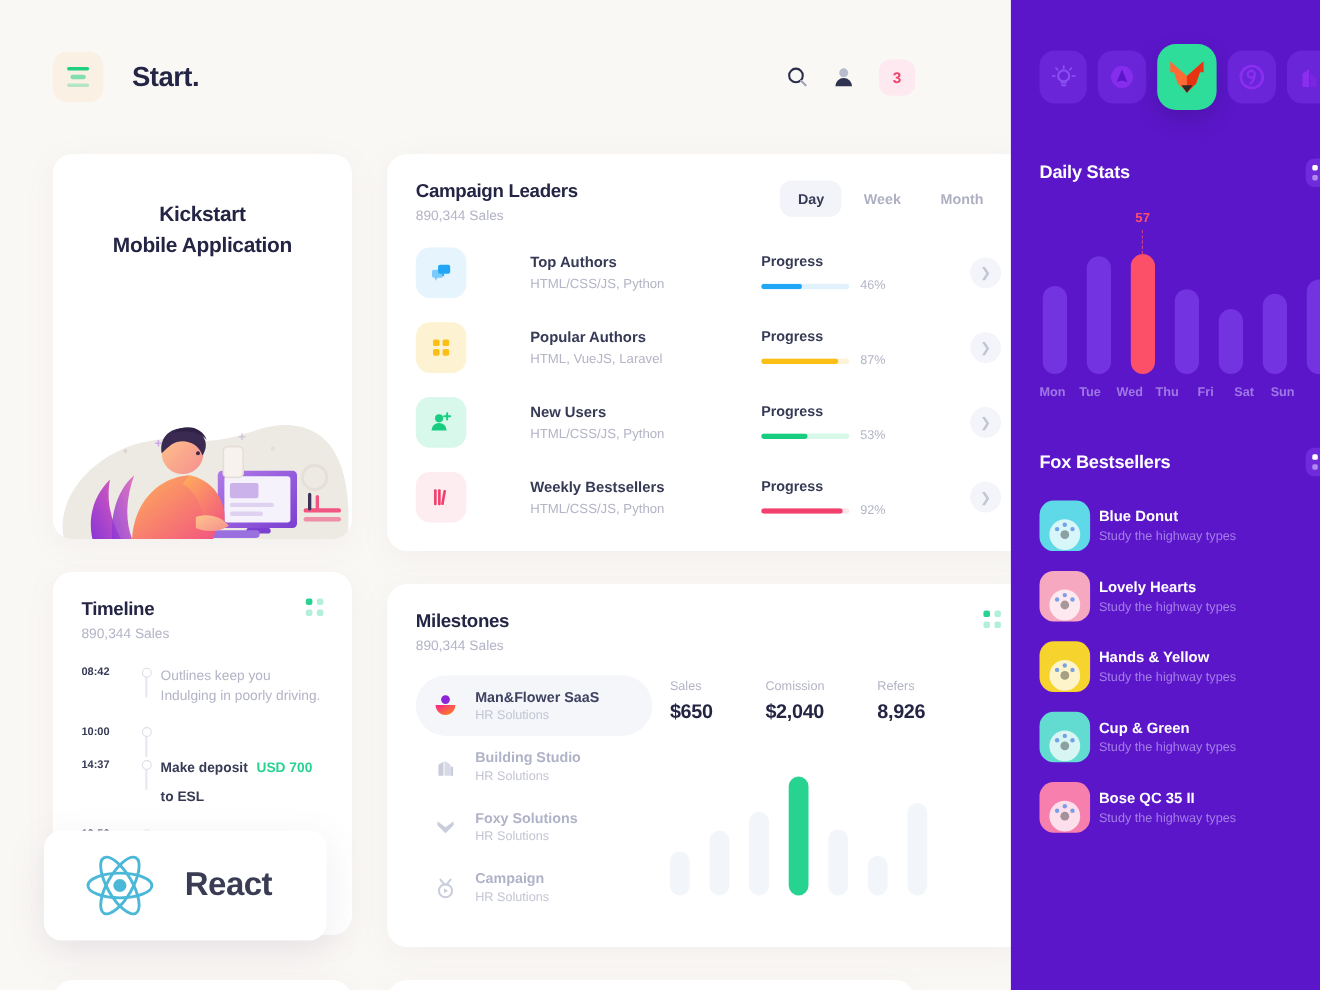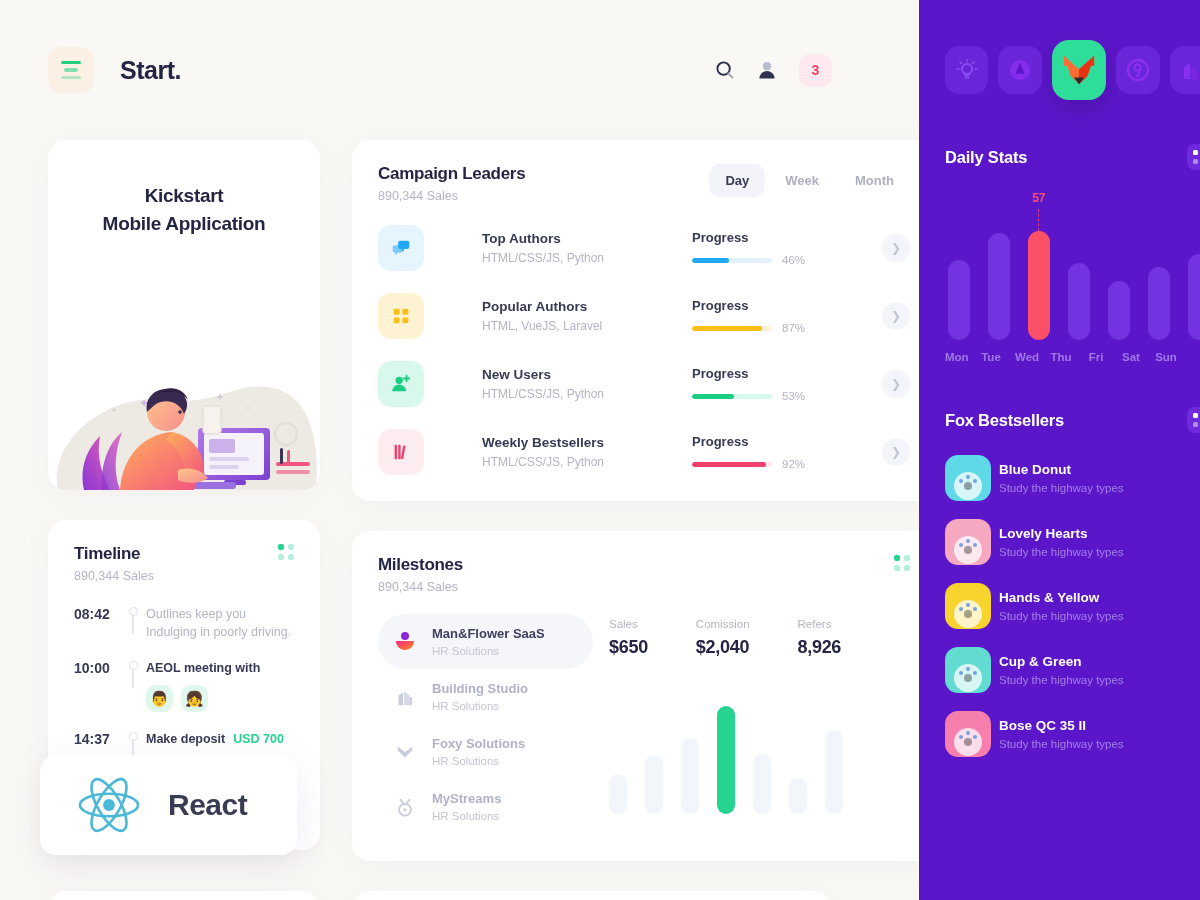--- a/index.html
+++ b/index.html
@@ -108,21 +108,21 @@
 
   
   .tl { padding: 24px 26px 30px; margin-top: 30px; height: 330px; overflow: hidden;}
   .dots2 { margin-left: auto; display: grid; grid-template-columns: 6px 6px; gap: 4px; cursor:pointer; }
   .dots2 s { display:block; width: 6px; height: 6px; border-radius: 2px; background: #27d391; }
   .dots2 s:nth-child(1){opacity:1}.dots2 s:nth-child(2){opacity:.35}
   .dots2 s:nth-child(3){opacity:.35}.dots2 s:nth-child(4){opacity:.35}
 
   .tl-list { margin-top: 22px; position: relative; }
   .tl-item { display: flex; align-items: flex-start; position: relative; padding-bottom: 18px; }
-  .tl-time { width: 46px; font-size: 14px; font-weight: bold; color: #363a55; padding-top: 1px; flex:none;}
+  .tl-time { width: 46px; font-size: 10px; font-weight: bold; color: #363a55; padding-top: 1px; flex:none;}
   .tl-marker { width: 26px; flex: none; display:flex; justify-content:center; position:relative; }
   .tl-dot { width: 9px; height: 9px; border-radius: 50%; border: 1.6px solid #dcdfe9; background:#fff; margin-top: 2px; z-index:2;}
   .tl-line { position:absolute; top: 10px; bottom: -18px; width: 1.5px; background: #e7e9f1; }
   .tl-body { font-size: 12.5px; line-height: 1.45; color: #b3b4c6; display:flex; align-items:center; flex-wrap: wrap; gap: 8px;}
   .tl-body.strong { color: #363a55; font-weight: bold; }
   .usd { color: #27d391; font-weight: bold; }
   .ava { width: 27px; height: 27px; border-radius: 9px; background: #dff7ec; display:flex; align-items:center; justify-content:center; font-size: 15px; }
 
   
   .react-card {
@@ -308,25 +308,20 @@
                 <div class="tl-body">
                   <span>Outlines keep you Indulging in poorly driving.</span>
                 </div>
               </div>
               <div class="tl-item">
                 <div class="tl-time">10:00</div>
                 <div class="tl-marker">
                   <div class="tl-line"></div>
                   <div class="tl-dot"></div>
                 </div>
-                <div class="tl-body strong">
-                  <span>AEOL meeting with</span>
-                  <span class="ava">👨</span>
-                  <span class="ava">👧</span>
-                </div>
               </div>
               <div class="tl-item">
                 <div class="tl-time">14:37</div>
                 <div class="tl-marker">
                   <div class="tl-line"></div>
                   <div class="tl-dot"></div>
                 </div>
                 <div class="tl-body strong">
                   <span>Make deposit </span>
                   <span class="usd">USD 700</span>
@@ -516,21 +511,21 @@
                 </div>
                 <div class="ms-item">
                   <div class="ms-ic">
                     <svg width="22" height="22" viewBox="0 0 24 24">
                       <circle cx="12" cy="15" r="6.5" fill="none" stroke="#c9ccdb" stroke-width="2"></circle>
                       <path d="M10.5 12.5l4 2.5-4 2.5z" fill="#c9ccdb"></path>
                       <path d="M7 4l4 5M17 4l-4 5" stroke="#c9ccdb" stroke-width="2" stroke-linecap="round"></path>
                     </svg>
                   </div>
                   <div>
-                    <div class="ms-name">MyStreams</div>
+                    <div class="ms-name">Campaign</div>
                     <div class="ms-sub">HR Solutions</div>
                   </div>
                 </div>
               </div>
             <div class="ms-right">
               <div class="stats" id="ms-stats">
                   <div>
                     <div class="stat-k">Sales</div>
                     <div class="stat-v">$650</div>
                   </div>

